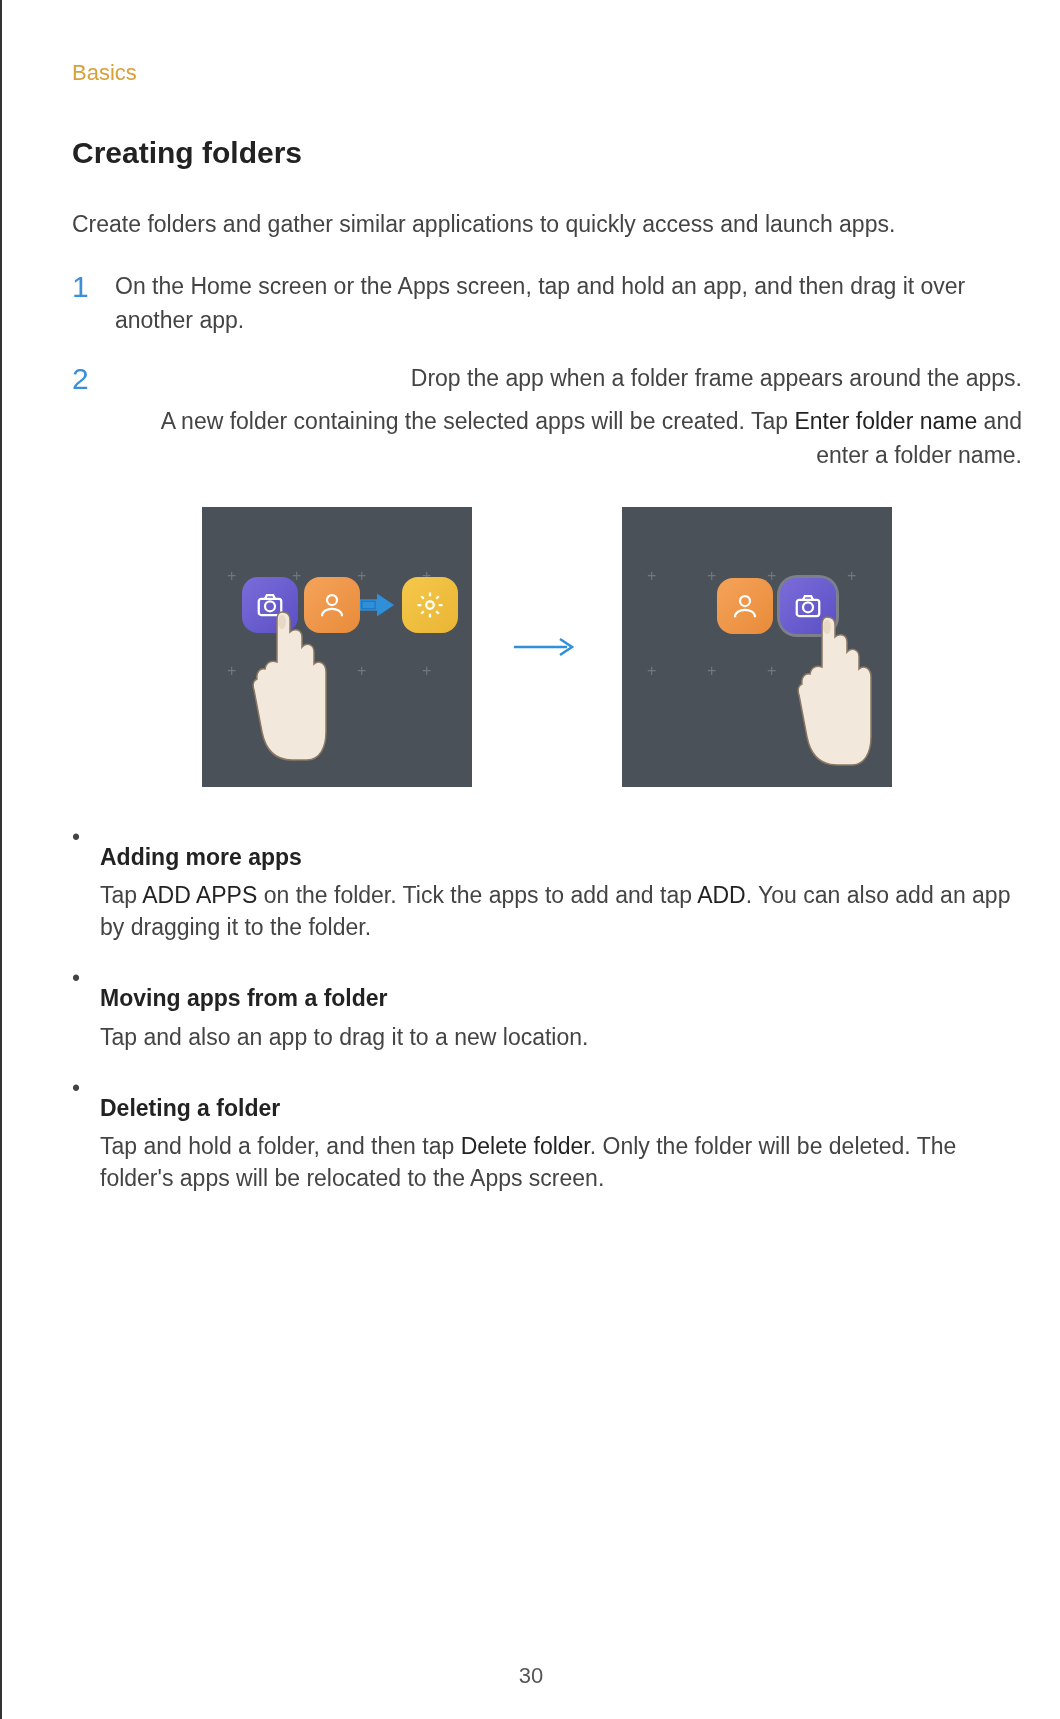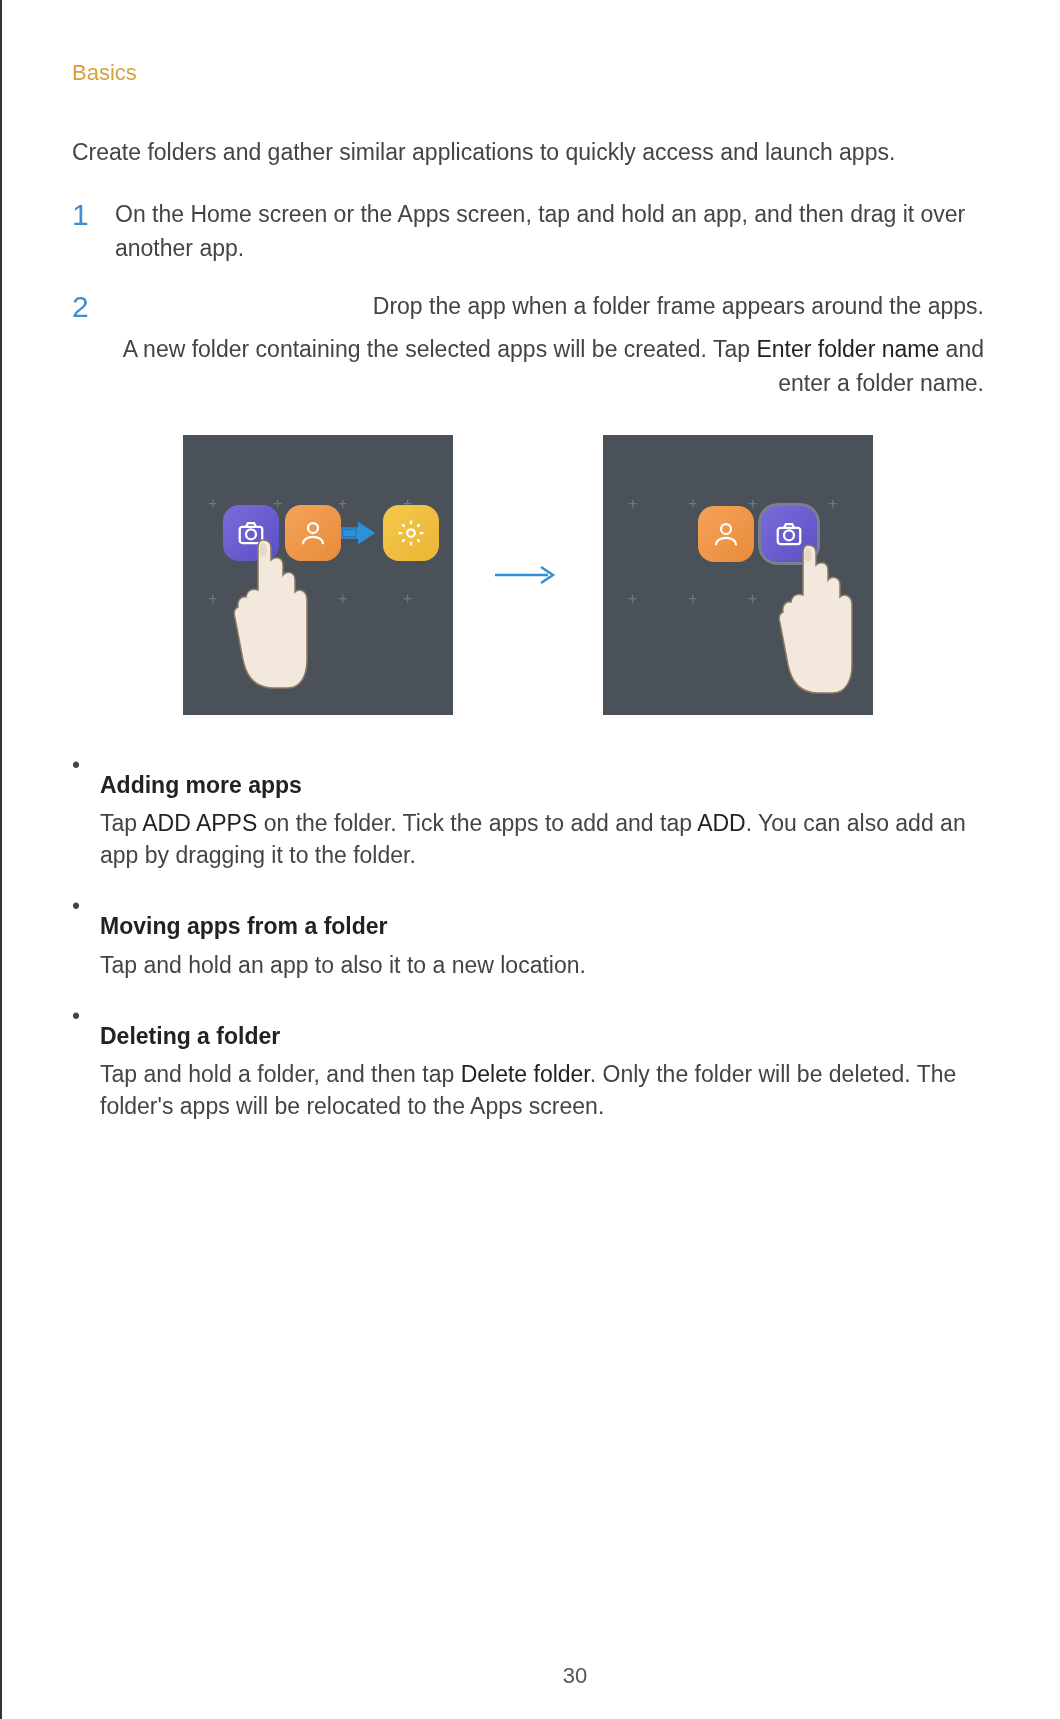--- a/index.html
+++ b/index.html
@@ -5,21 +5,21 @@
     * { margin: 0; padding: 0; box-sizing: border-box; }
     body {
       font-family: -apple-system, BlinkMacSystemFont, "Segoe UI", Arial, sans-serif;
       background: #fff;
       width: 1060px;
       height: 1719px;
       position: relative;
       color: #333;
     }
     .page {
-      padding: 60px 76px 40px 70px;
+      padding: 60px 38px 40px 70px;
       border-left: 2px solid #333;
       height: 100%;
       position: relative;
     }
     .header-label {
       color: #d9a03a;
       font-size: 22px;
       margin-bottom: 50px;
     }
     .section-title {
@@ -123,29 +123,29 @@
     }
     .bullet-dot { min-width: 14px; color: #444; padding-top: 4px; }
     .bullet-heading { font-weight: bold; color: #222; margin-bottom: 6px; display: block; margin-top: 24px; }
     .page-number {
       position: absolute;
       bottom: 30px;
       left: 50%;
       transform: translateX(-50%);
       font-size: 22px;
       color: #555;
-      margin-left: 44px;
     }
   </style>
 </head>
 <body>
 
 <div class="page">
   <div class="header-label">Basics</div>
 
+  <h2 class="section-title">Creating folders</h2>
 
   <p class="intro-text">Create folders and gather similar applications to quickly access and launch apps.</p>
 
   <div class="step">
     <div class="step-num">1</div>
     <div class="step-body"><span>On the Home screen or the Apps screen, tap and hold an app, and then drag it over another app.</span></div>
   </div>
 
   <div class="step">
     <div class="step-num">2</div>
@@ -241,21 +241,21 @@
     <div>
       <span class="bullet-heading">Adding more apps</span>
       <span>Tap </span><span class="bold">ADD APPS</span><span> on the folder. Tick the apps to add and tap </span><span class="bold">ADD</span><span>. You can also add an app by dragging it to the folder.</span>
     </div>
   </div>
 
   <div class="bullet-item">
     <div class="bullet-dot">•</div>
     <div>
       <span class="bullet-heading">Moving apps from a folder</span>
-      <span>Tap and hold an app to also it to a new location.</span>
+      <span>Tap and also an app to drag it to a new location.</span>
     </div>
   </div>
 
   <div class="bullet-item">
     <div class="bullet-dot">•</div>
     <div>
       <span class="bullet-heading">Deleting a folder</span>
       <span>Tap and hold a folder, and then tap </span><span class="bold">Delete folder</span><span>. Only the folder will be deleted. The folder's apps will be relocated to the Apps screen.</span>
     </div>
   </div>

